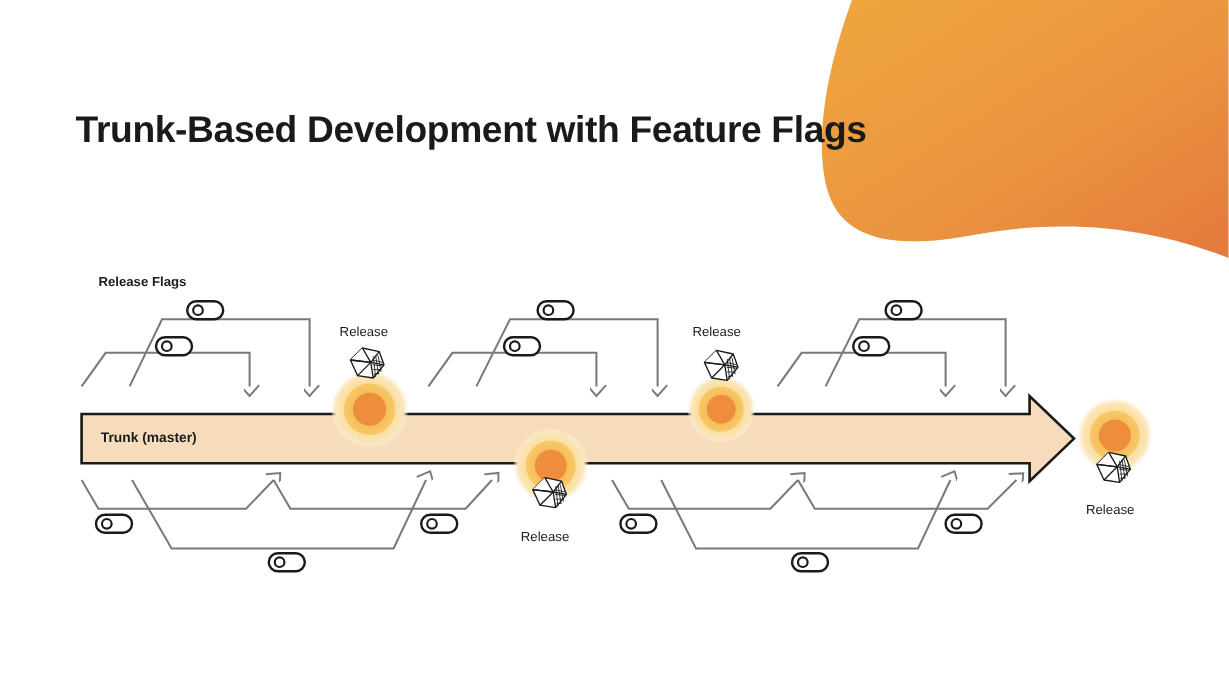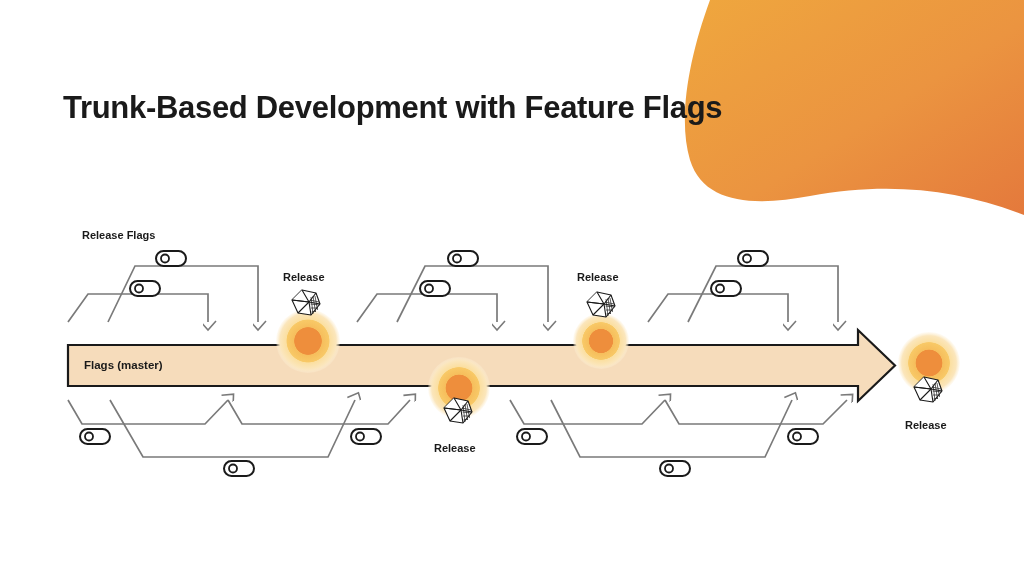--- a/index.html
+++ b/index.html
@@ -19,21 +19,21 @@
     position:absolute;left:63px;top:90px;
     font-size:31px;font-weight:700;color:#1a1a1a;
     letter-spacing:-0.3px;white-space:nowrap;
   }
   #diagram{position:absolute;left:0;top:0;width:1024px;height:571px;}
   .ff-label{
     position:absolute;font-size:11px;font-weight:700;color:#1a1a1a;
     white-space:nowrap;
   }
   .rel-label{
-    position:absolute;font-size:11px;font-weight:700;color:#1a1a1a;
+    position:absolute;font-size:11px;font-weight:400;color:#1a1a1a;
     white-space:nowrap;text-align:center;
   }
   .trunk-label{
     position:absolute;font-size:11.5px;font-weight:700;color:#1a1a1a;
     white-space:nowrap;
   }
 </style>
 </head>
 <body>
 
@@ -161,20 +161,20 @@
     </g>
 
     <g>
       <circle cx="929" cy="363" r="31" fill="url(#glowG)"></circle>
       <use href="#gemSym" x="911" y="375"></use>
     </g>
   </svg>
 
   <div class="ff-label" style="left:82px;top:229px;">Release Flags</div>
 
-  <div class="trunk-label" style="left:84px;top:359px;">Flags (master)</div>
+  <div class="trunk-label" style="left:84px;top:359px;">Trunk (master)</div>
 
   <div class="rel-label" style="left:283px;top:271px;">Release</div>
   <div class="rel-label" style="left:434px;top:442px;">Release</div>
   <div class="rel-label" style="left:577px;top:271px;">Release</div>
   <div class="rel-label" style="left:905px;top:419px;">Release</div>
 
 </div>
 
 </body></html>

